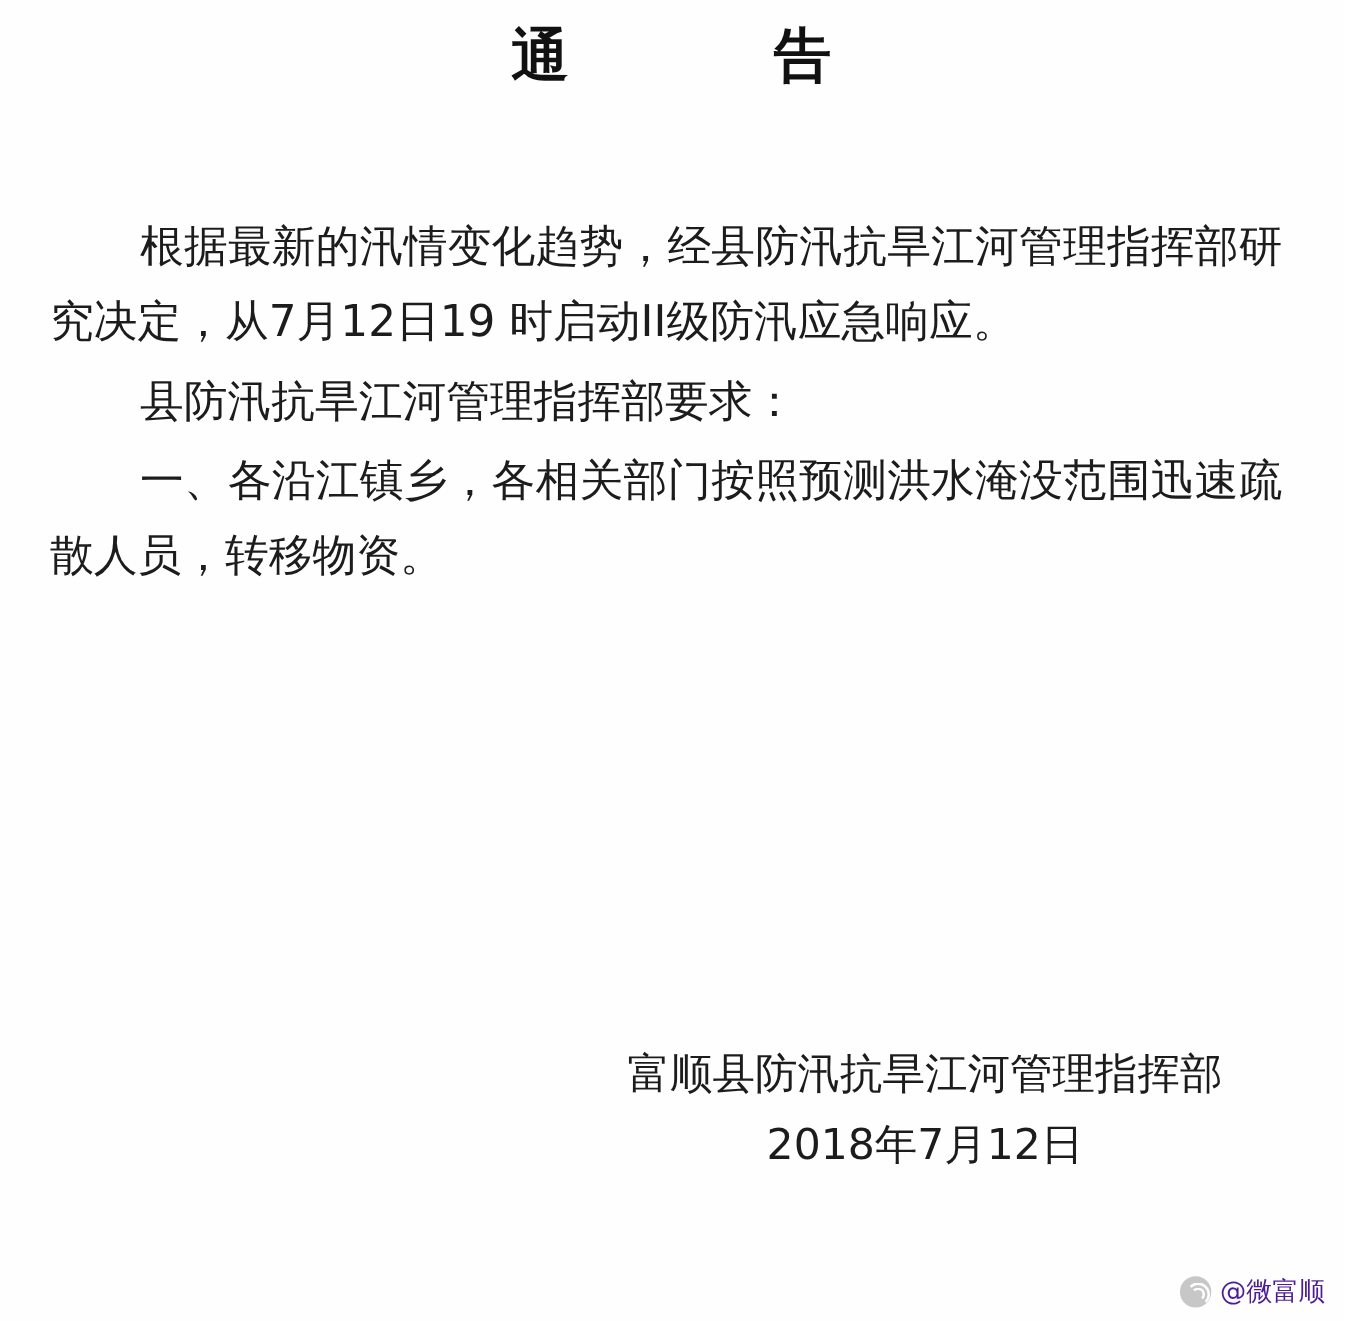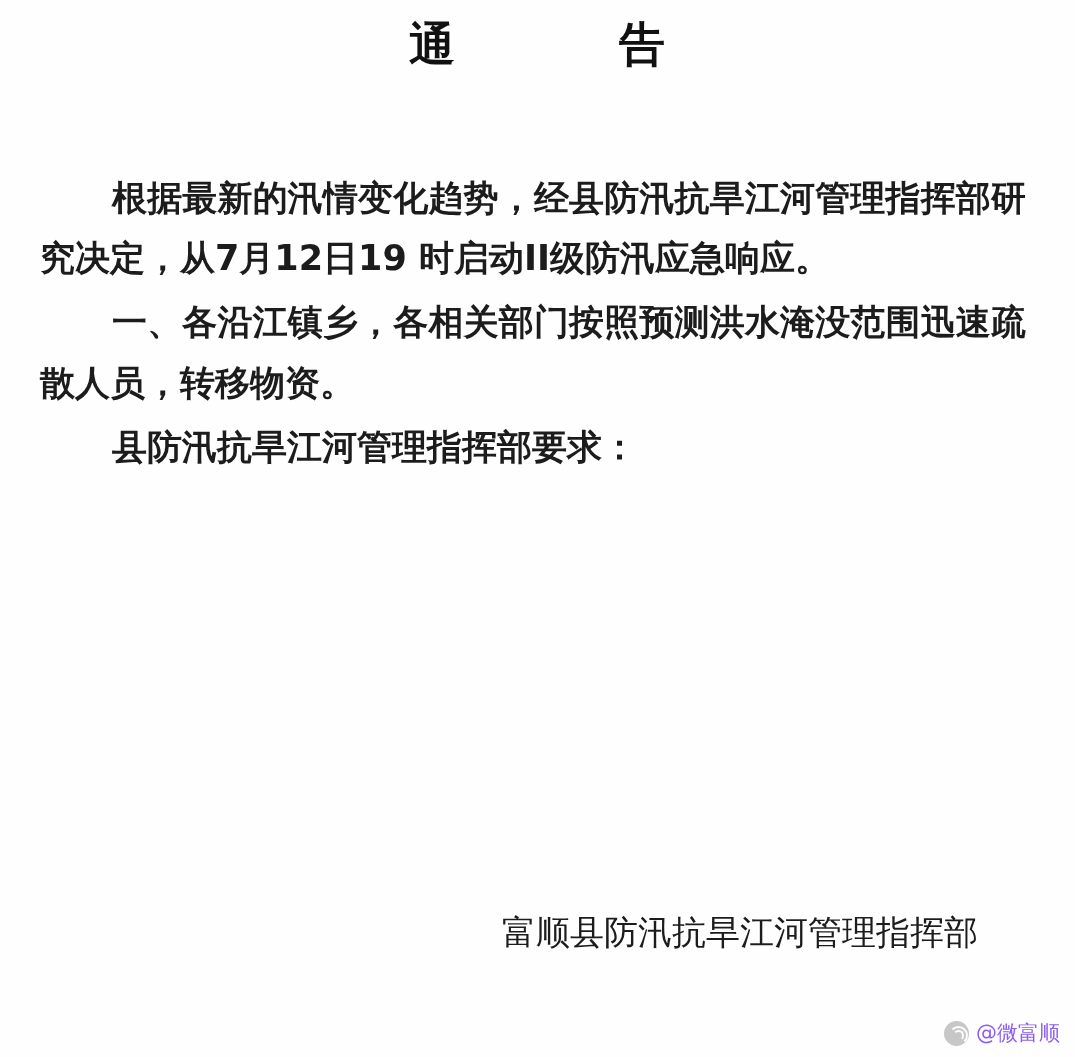--- a/index.html
+++ b/index.html
@@ -36,48 +36,48 @@
     padding: 0 48px 0 40px;
   }
   .para {
     font-size: 35px;
     line-height: 1.72;
     text-align: justify;
     text-justify: inter-ideograph;
     margin: 0 0 4px 0;
     text-indent: 72px;
     color: #1c1c1c;
-    font-weight: 700;
+    font-weight: 400;
   }
   .para.tight {
     margin-bottom: 2px;
   }
   .signature {
     position: absolute;
     right: 96px;
-    bottom: 96px;
+    bottom: 112px;
     text-align: center;
     font-size: 34px;
     line-height: 1.68;
     color: #1c1c1c;
   }
   .sig-org {
     white-space: nowrap;
   }
   .sig-date {
     white-space: nowrap;
   }
   .watermark {
     position: absolute;
     right: 14px;
     bottom: 10px;
     display: flex;
     align-items: center;
     gap: 7px;
-    color: #8b5cf6;
+    color: #4c1d95;
     font-size: 21px;
   }
   .wm-badge {
     position: relative;
     width: 25px;
     height: 25px;
     border-radius: 50%;
     background: #c7c7c7;
     flex: 0 0 auto;
     overflow: hidden;
@@ -105,26 +105,27 @@
 </style>
 </head>
 <body>
 
 <div class="page">
 
   <div class="doc-title">通　　告</div>
 
   <div class="body-block">
     <p class="para">根据最新的汛情变化趋势，经县防汛抗旱江河管理指挥部研究决定，从7月12日19 时启动II级防汛应急响应。</p>
+    <p class="para tight">县防汛抗旱江河管理指挥部要求：</p>
     <p class="para">一、各沿江镇乡，各相关部门按照预测洪水淹没范围迅速疏散人员，转移物资。</p>
-    <p class="para tight">县防汛抗旱江河管理指挥部要求：</p>
   </div>
 
   <div class="signature">
     <div class="sig-org">富顺县防汛抗旱江河管理指挥部</div>
+    <div class="sig-date">2018年7月12日</div>
   </div>
 
   <div class="watermark">
     <span class="wm-badge">
         <span></span>
         <span></span>
       </span>
     <span>@微富顺</span>
   </div>
 

